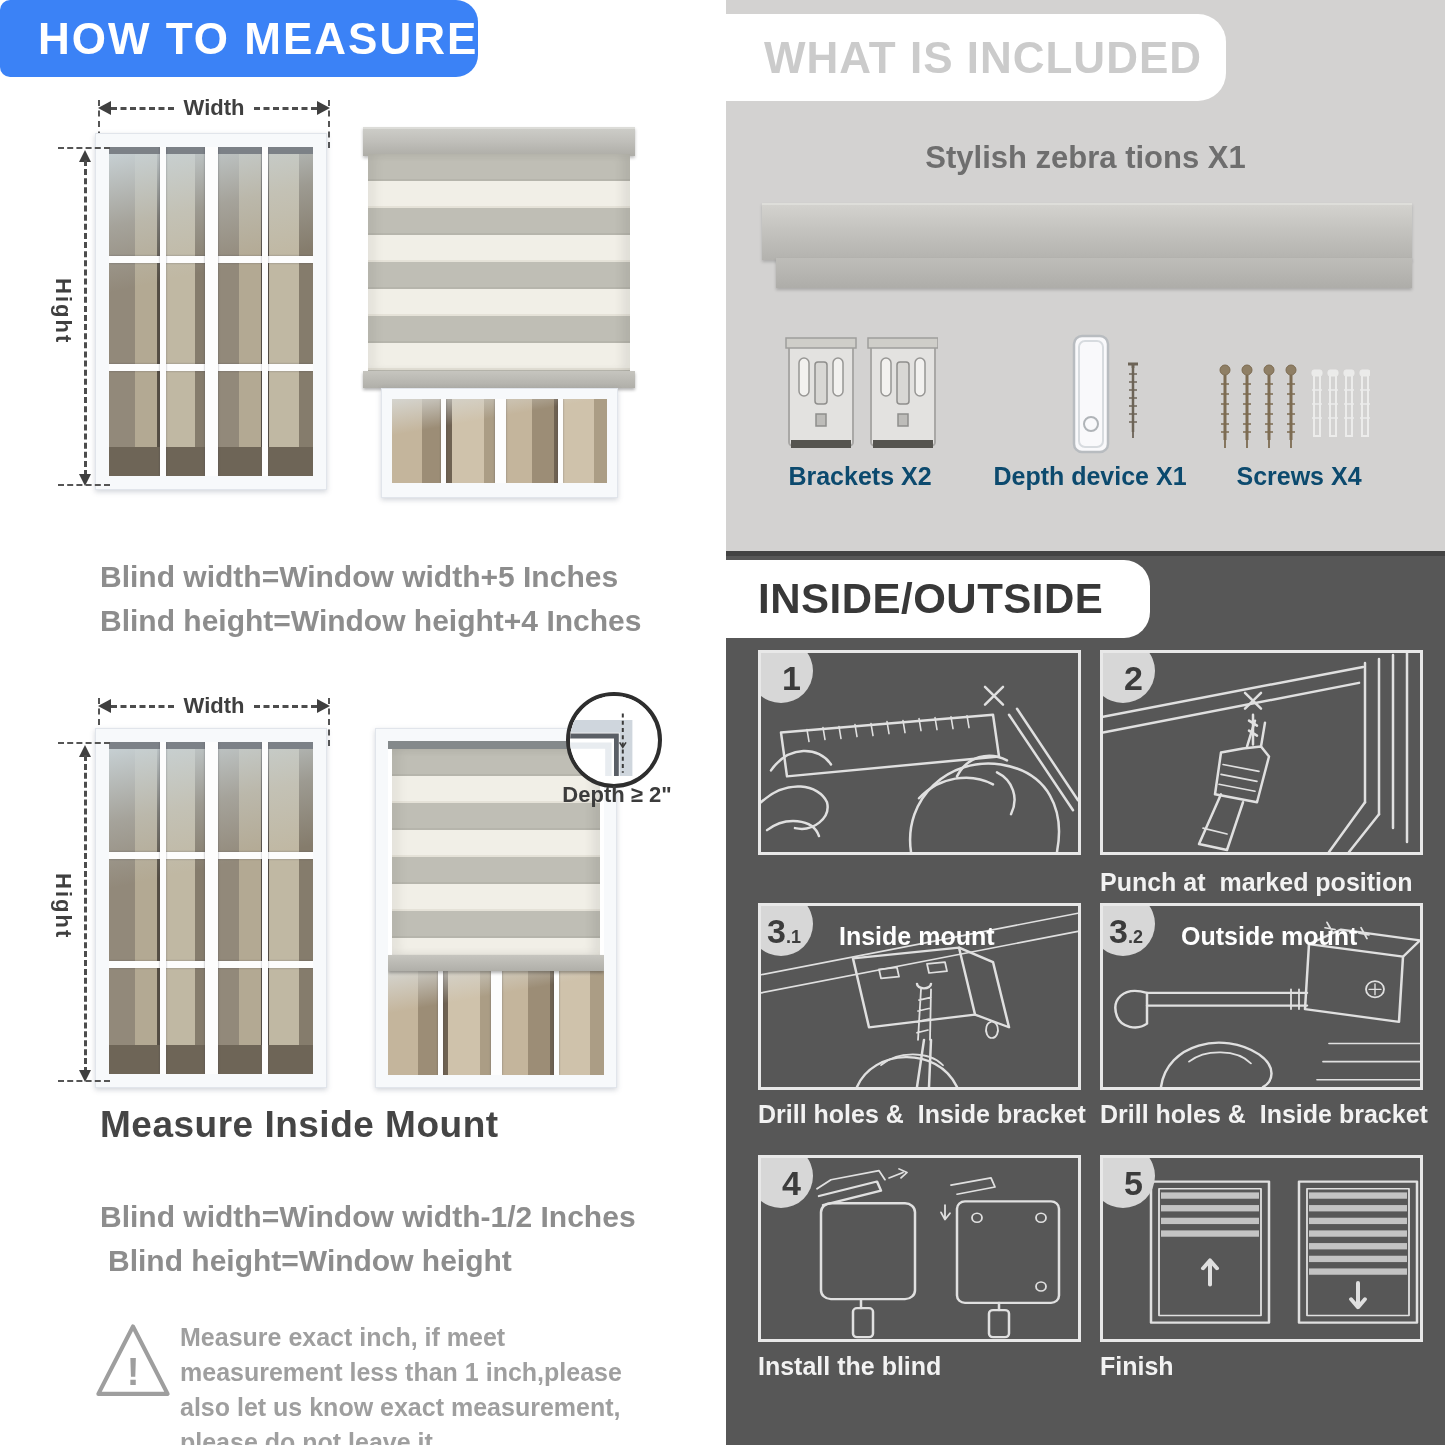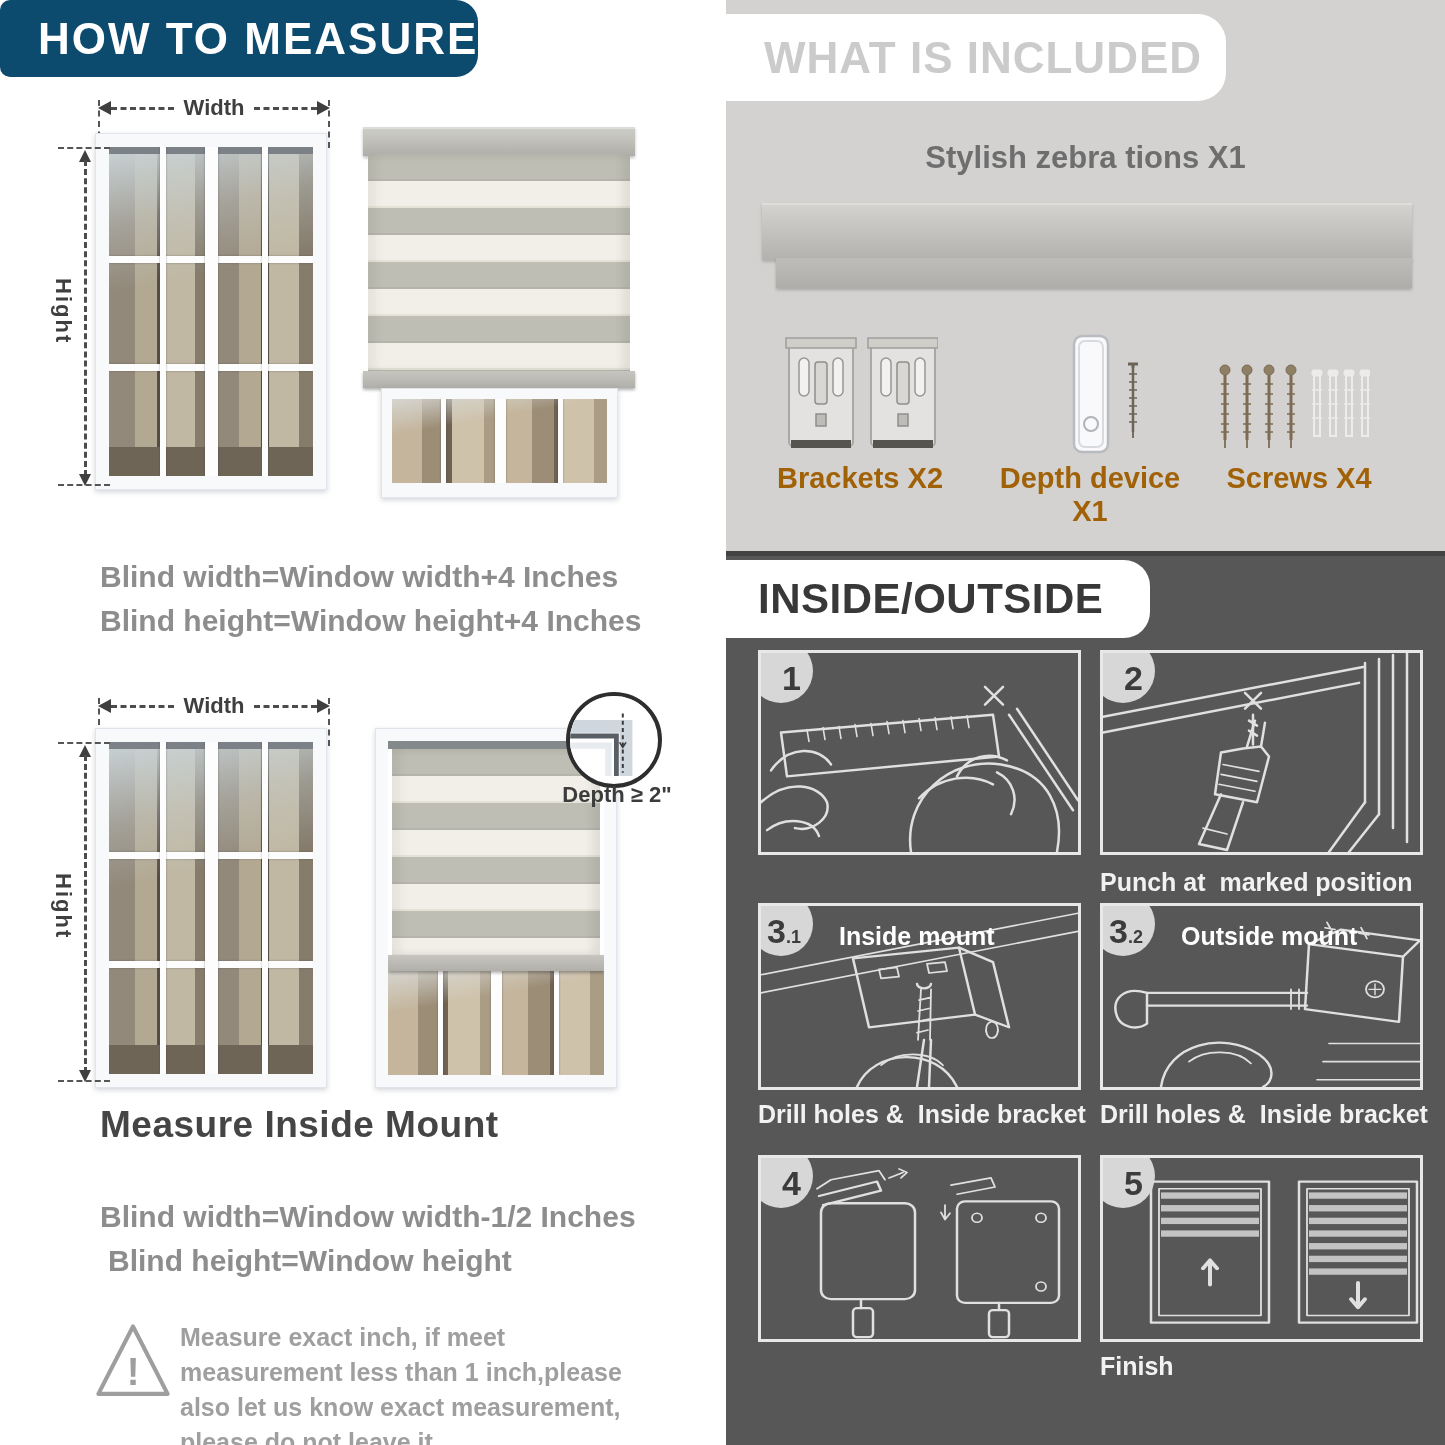--- a/index.html
+++ b/index.html
@@ -1,21 +1,21 @@
 <!DOCTYPE html>
 <html><head>
 <meta charset="utf-8">
 <style>
   html,body{margin:0;padding:0;background:#fff;}
   #canvas{position:relative;width:1445px;height:1445px;background:#ffffff;overflow:hidden;
           font-family:"Liberation Sans", sans-serif;}
   .abs{position:absolute;}
 
   
-  .lp-header{left:0;top:11;width:497;height:77;background:#0c4a6e;border-radius:10px 22px 22px 10px;
+  .lp-header{left:0;top:11;width:497;height:77;background:#3b82f6;border-radius:10px 22px 22px 10px;
              color:#fff;font-size:44px;font-weight:bold;line-height:77px;padding-left:38px;
              letter-spacing:2px;box-sizing:border-box;}
 
   
   .warrow{display:flex;align-items:center;color:#3f3f3f;font-size:22px;font-weight:bold;}
   .warrow .dash{flex:1;border-top:3px dashed #4c4c4c;height:0;}
   .warrow .lbl{padding:0 10px;}
   .tri-l{width:0;height:0;border-top:7px solid transparent;border-bottom:7px solid transparent;border-right:13px solid #3f3f3f;}
   .tri-r{width:0;height:0;border-top:7px solid transparent;border-bottom:7px solid transparent;border-left:13px solid #3f3f3f;}
   .vtick{border-left:2px dashed #555;width:0;}
@@ -62,21 +62,21 @@
   
   .depthcircle{width:88px;height:88px;border-radius:50%;border:4px solid #2e2e2e;background:#fff;overflow:hidden;}
   .depthlabel{color:#3c3c3c;font-size:22px;font-weight:bold;text-align:center;}
 
   
   .rp-light{left:726px;top:0;width:719px;height:551px;background:#d3d2d1;}
   .rp-header{left:726px;top:14px;width:500px;height:87px;background:#ffffff;border-radius:0 28px 28px 0;
              color:#cbcbcb;font-size:44px;font-weight:bold;line-height:87px;padding-left:38px;
              letter-spacing:1px;box-sizing:border-box;}
   .blindlabel{left:726px;top:140px;width:719px;text-align:center;color:#6e6e6e;font-size:31px;font-weight:bold;}
-  .itemlabel{color:#a16207;font-size:29px;font-weight:bold;text-align:center;}
+  .itemlabel{color:#0c4a6e;font-size:25px;font-weight:bold;text-align:center;}
 
   .rp-dark{left:726px;top:551px;width:719px;height:894px;background:#575757;border-top:5px solid #434343;box-sizing:border-box;}
   .mount-header{left:726px;top:560px;width:424px;height:78px;background:#fff;border-radius:0 26px 26px 0;
                 color:#383838;font-size:42px;font-weight:bold;line-height:78px;padding-left:32px;
                 letter-spacing:.5px;box-sizing:border-box;}
 
   .stepbox{position:absolute;border:3px solid #e8e8e8;background:#575757;overflow:hidden;box-sizing:border-box;}
   .badge{position:absolute;left:-12px;top:-14px;width:64px;height:64px;border-radius:50%;background:#d7d7d7;
          color:#3c3c3c;display:flex;align-items:flex-end;justify-content:flex-end;box-sizing:border-box;
          padding:0 12px 8px 0;font-weight:bold;}
@@ -127,21 +127,21 @@
   <div class="abs botrail" style="left:363px;top:371px;width:272px;height:17px;"></div>
   <div class="abs winframe" style="left:381px;top:388px;width:237px;height:110px;padding:10px 10px 14px 10px;">
     <div class="wininner">
       <div class="glass2"></div>
       <div class="bar-v" style="left:23%;width:5px;"></div>
       <div class="bar-v" style="left:77%;width:5px;"></div>
       <div class="bar-v" style="left:50%;width:11px;margin-left:-5px;"></div>
     </div>
   </div>
 
-  <div class="abs formula" style="left:100px;top:560px;">Blind width=Window width+4 Inches</div>
+  <div class="abs formula" style="left:100px;top:560px;">Blind width=Window width+5 Inches</div>
   <div class="abs formula" style="left:100px;top:604px;">Blind height=Window height+4 Inches</div>
 
   <div class="abs warrow" style="left:98px;top:694px;width:232px;height:24px;">
     <span class="tri-l"></span>
     <span class="dash"></span>
     <span class="lbl">Width</span>
     <span class="dash"></span>
     <span class="tri-r"></span>
   </div>
   <div class="abs vtick" style="left:98px;top:698px;height:48px;"></div>
@@ -395,20 +395,21 @@
       <circle cx="280" cy="66" r="5" stroke-width="1.8"></circle>
       <circle cx="280" cy="142" r="5" stroke-width="1.8"></circle>
       <path d="M238,160 v8"></path>
       <rect x="228" y="168" width="20" height="30" rx="4"></rect>
     </svg>
     <div class="badge">
       <span class="n">4</span>
         <span class="s"></span>
     </div>
   </div>
+  <div class="caption" style="left:758px;top:1352px;width:330px;">Install the blind</div>
 
   <div class="stepbox" style="left:1100px;top:1155px;width:323px;height:187px;">
     <svg class="lineart" viewBox="0 0 317 200" preserveAspectRatio="none" stroke="#e0e0e0" fill="none" stroke-width="2.5" stroke-linecap="round" stroke-linejoin="round">
       <rect x="48" y="26" width="118" height="156"></rect>
       <rect x="56" y="34" width="102" height="140" stroke-width="1.8"></rect>
       <g stroke="none" fill="#cfcfcf" opacity="0.9">
         <rect x="58" y="38" width="98" height="7"></rect>
           <rect x="58" y="52" width="98" height="7"></rect>
         <rect x="58" y="66" width="98" height="7"></rect>
           <rect x="58" y="80" width="98" height="7"></rect>

